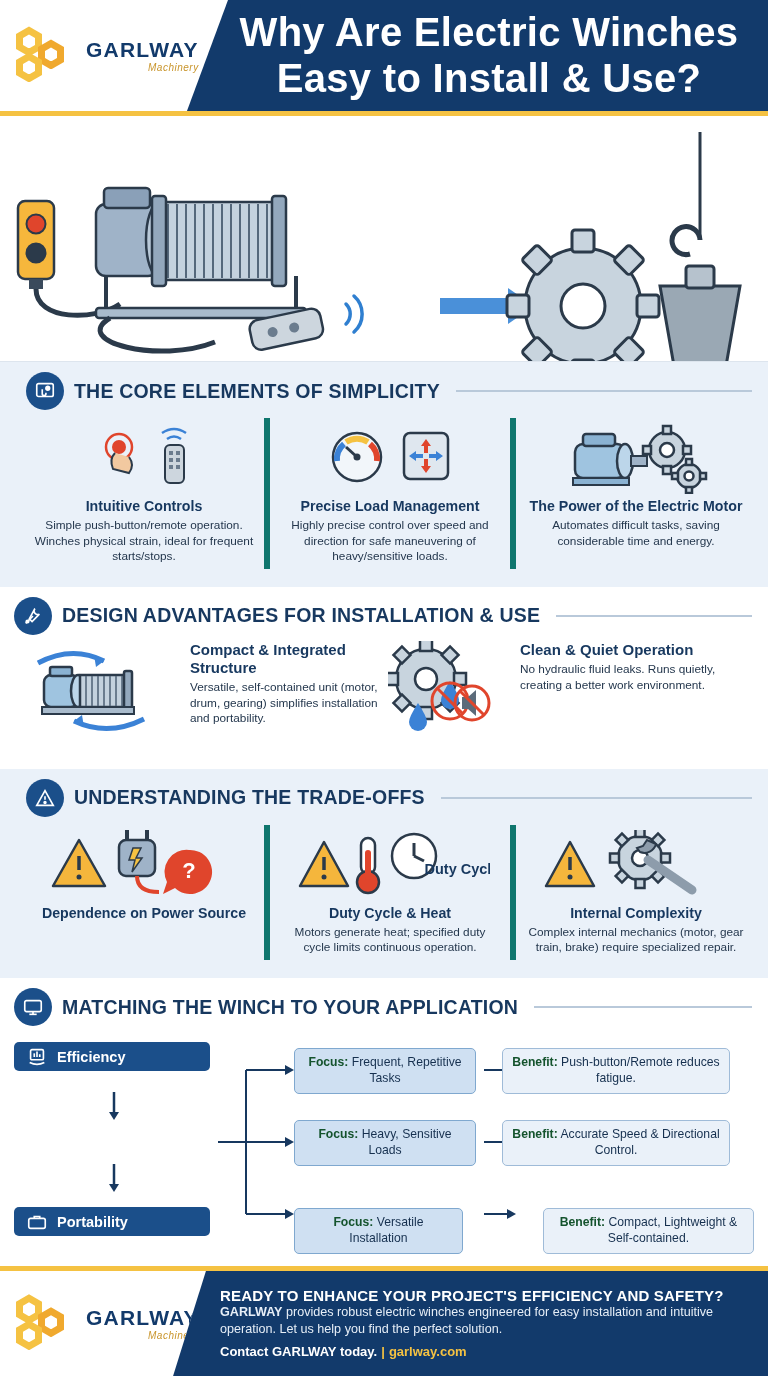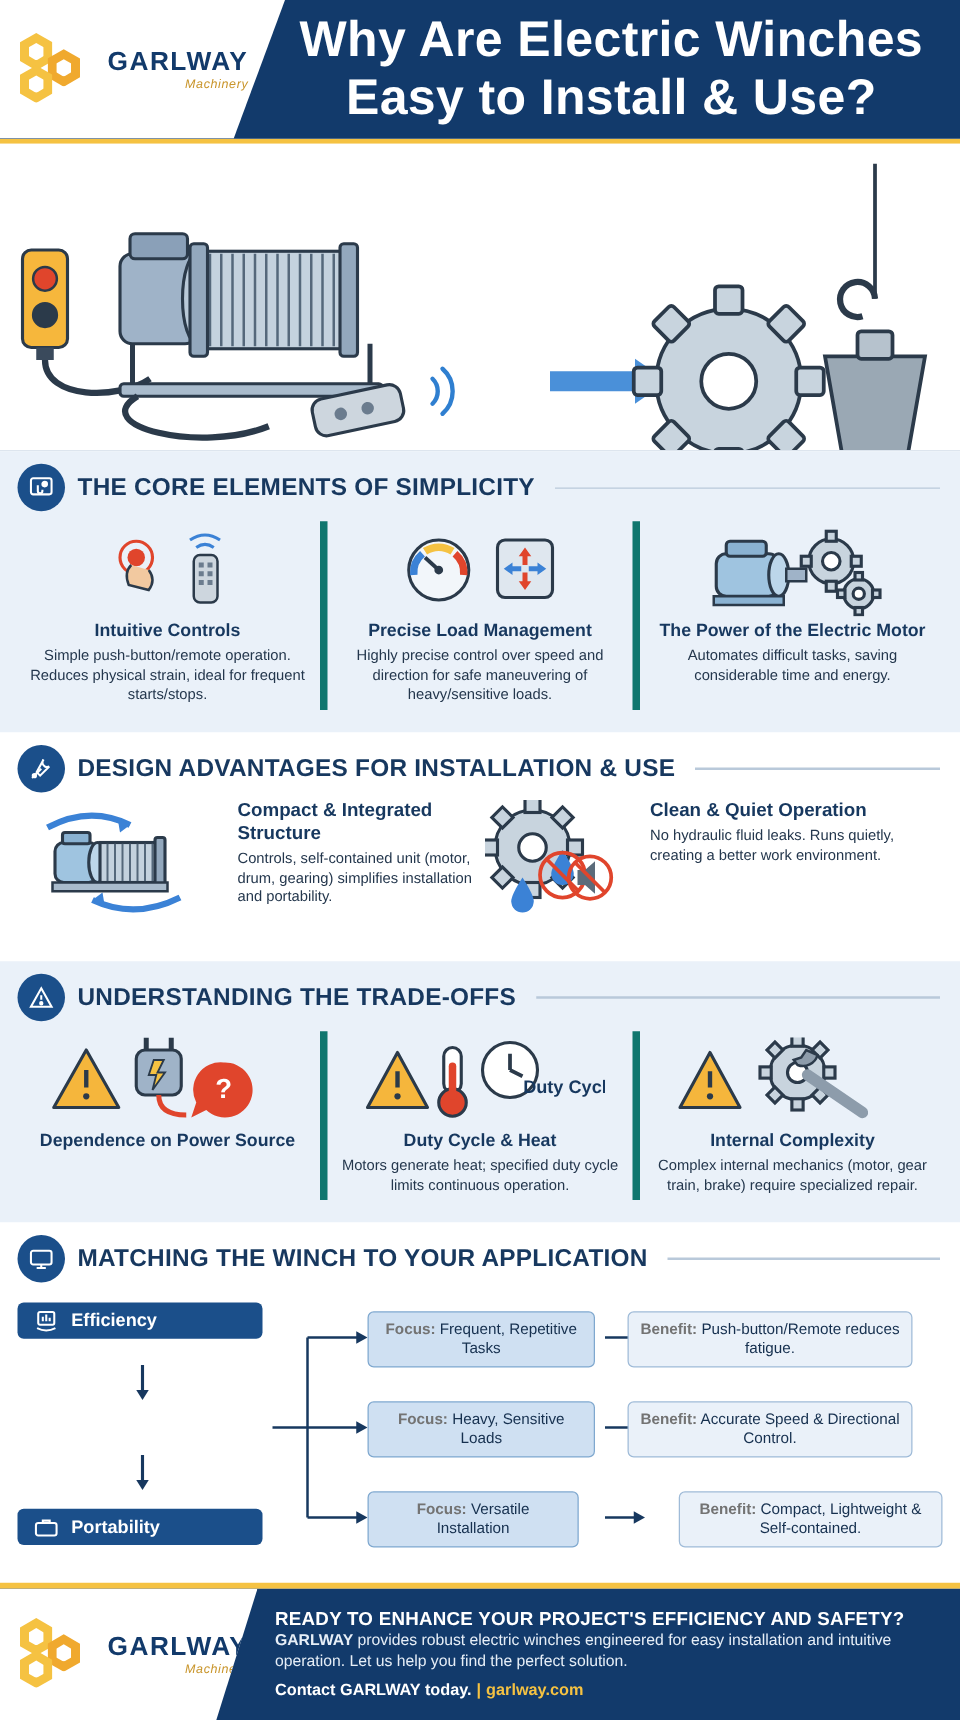--- a/index.html
+++ b/index.html
@@ -86,21 +86,21 @@
     background: #1b4f8a; color: #fff;
     display: flex; align-items: center; justify-content: center;
     flex: 0 0 auto;
   }
   .sec-title {
     font-size: 19.5px; font-weight: bold; color: #17385f; letter-spacing: .2px;
     white-space: nowrap;
   }
   .sec-rule { flex: 1; height: 1.5px; background: #b9c9da; margin-left: 6px; }
 
-  .band-light { background: #eaf1f9; }
+  .band-light { background: #eaf1f9; padding-left: 12px; }
   .band-white { background: #ffffff; }
 
   
   .cols3 { display: flex; padding: 2px 12px 10px 12px; }
   .col {
     flex: 1; padding: 4px 10px; text-align: center;
     border-right: 6px solid #0f766e;
   }
   .col:last-child { border-right: none; }
   .col .icon { height: 74px; display: flex; align-items: center; justify-content: center; gap: 8px; }
@@ -127,21 +127,21 @@
   .flow-right { flex: 1; position: relative; }
   .frow {
     position: absolute; left: 0; right: 0; height: 46px; display: flex; align-items: center; gap: 0;
   }
   .fbox {
     border-radius: 5px; padding: 6px 9px; font-size: 12.2px; line-height: 1.28;
     text-align: center;
   }
   .fbox.focus { background: #cfe0f2; border: 1.5px solid #7fa8cf; width: 182px; color: #16304f; }
   .fbox.benefit { background: #eaf1f9; border: 1.5px solid #9fbbd8; width: 228px; color: #16304f; text-align: center; }
-  .fbox b { color: #737373; }
+  .fbox b { color: #14532d; }
   .arrowgap { width: 26px; display: flex; align-items: center; justify-content: center; }
 
   
   .footer {
     margin-top: auto;
     background: #123a6b;
     height: 112px;
     display: flex; align-items: center;
     color: #ffffff;
     position: relative;
@@ -292,21 +292,21 @@
                 <rect x="12" y="24" width="4" height="4"></rect>
                 <rect x="19" y="24" width="4" height="4"></rect>
                 <rect x="12" y="31" width="4" height="4"></rect>
                 <rect x="19" y="31" width="4" height="4"></rect>
                 <rect x="12" y="38" width="4" height="4"></rect>
                 <rect x="19" y="38" width="4" height="4"></rect>
               </g>
           </svg>
         </div>
         <h3>Intuitive Controls</h3>
-        <p>Simple push-button/remote operation. Reduces physical strain, ideal for frequent starts/stops.</p>
+        <p>Simple push-button/remote operation. Winches physical strain, ideal for frequent starts/stops.</p>
       </div>
       <div class="col">
         <div class="icon">
           <svg width="62" height="64" viewBox="0 0 62 64">
             <circle cx="31" cy="30" r="24" fill="#f2f6fa" stroke="#2b3a4a" stroke-width="2.5"></circle>
             <path d="M11 34 A20 20 0 0 1 18 17" fill="none" stroke="#3b82d6" stroke-width="6"></path>
             <path d="M20 15 A20 20 0 0 1 42 15" fill="none" stroke="#f5c242" stroke-width="6"></path>
             <path d="M44 17 A20 20 0 0 1 51 34" fill="none" stroke="#e0452c" stroke-width="6"></path>
             <line x1="31" y1="30" x2="20" y2="20" stroke="#2b3a4a" stroke-width="3"></line>
             <circle cx="31" cy="30" r="3.5" fill="#2b3a4a"></circle>
@@ -390,21 +390,21 @@
               <line x1="96" y1="35" x2="96" y2="65"></line>
                 <line x1="102" y1="35" x2="102" y2="65"></line>
               <line x1="108" y1="35" x2="108" y2="65"></line>
             </g>
             <rect x="110" y="30" width="8" height="40" rx="2" fill="#93a8bd" stroke="#2b3a4a" stroke-width="2.5"></rect>
             <rect x="28" y="66" width="92" height="7" fill="#a9bbcc" stroke="#2b3a4a" stroke-width="2"></rect>
           </svg>
         </div>
         <div>
           <h3>Compact &amp; Integrated Structure</h3>
-          <p>Controls, self-contained unit (motor, drum, gearing) simplifies installation and portability.</p>
+          <p>Versatile, self-contained unit (motor, drum, gearing) simplifies installation and portability.</p>
         </div>
       </div>
       <div class="adv">
         <div class="icon">
           <svg width="122" height="104" viewBox="0 0 122 104">
             <g transform="translate(38,38)">
               <circle r="30" fill="#c8d4de" stroke="#2b3a4a" stroke-width="2.5"></circle>
               <circle r="11" fill="#fff" stroke="#2b3a4a" stroke-width="2.5"></circle>
               <g fill="#c8d4de" stroke="#2b3a4a" stroke-width="2.5">
                 <rect x="-6" y="-40" width="12" height="12"></rect>
@@ -598,21 +598,21 @@
           </div>
           <div class="frow" style="top:84px; left:84px;">
             <div class="fbox focus">
               <b>Focus:</b><span> Heavy, Sensitive Loads</span>
             </div>
             <div class="arrowgap"></div>
             <div class="fbox benefit">
               <b>Benefit:</b><span> Accurate Speed &amp; Directional Control.</span>
             </div>
           </div>
-          <div class="frow" style="top:156px; left:84px;gap:28px;">
+          <div class="frow" style="top:172px; left:84px;gap:28px;">
             <div class="fbox focus">
               <b>Focus:</b><span> Versatile Installation</span>
             </div>
             <div class="arrowgap"></div>
             <div class="fbox benefit">
               <b>Benefit:</b><span> Compact, Lightweight &amp; Self-contained.</span>
             </div>
           </div>
         </div>
       </div>

